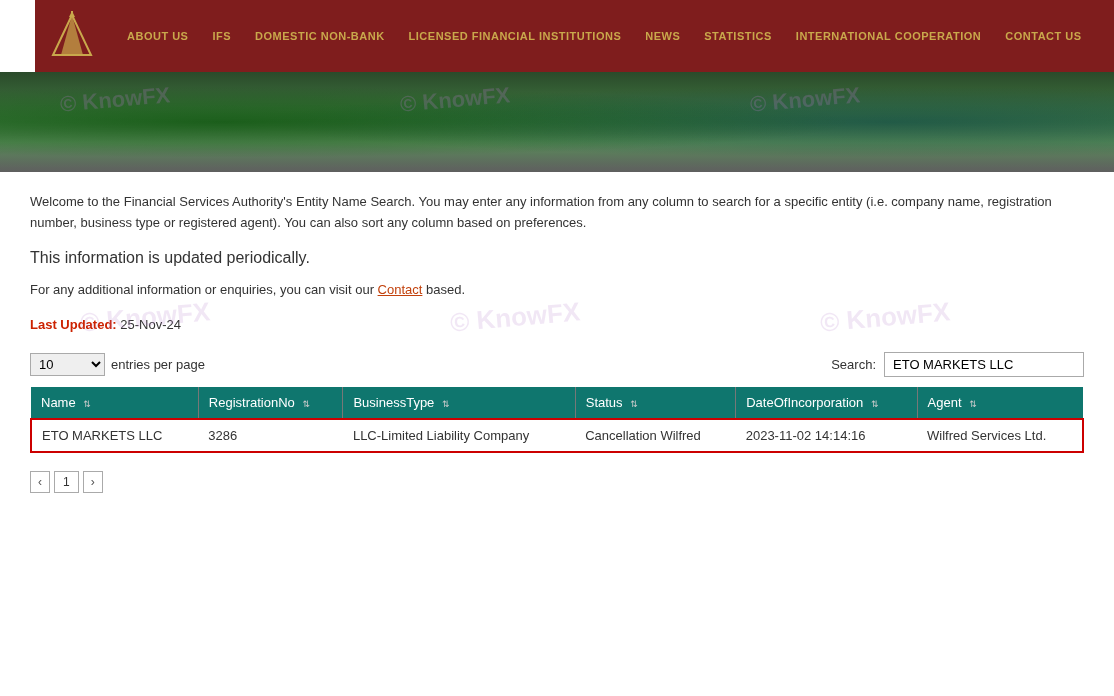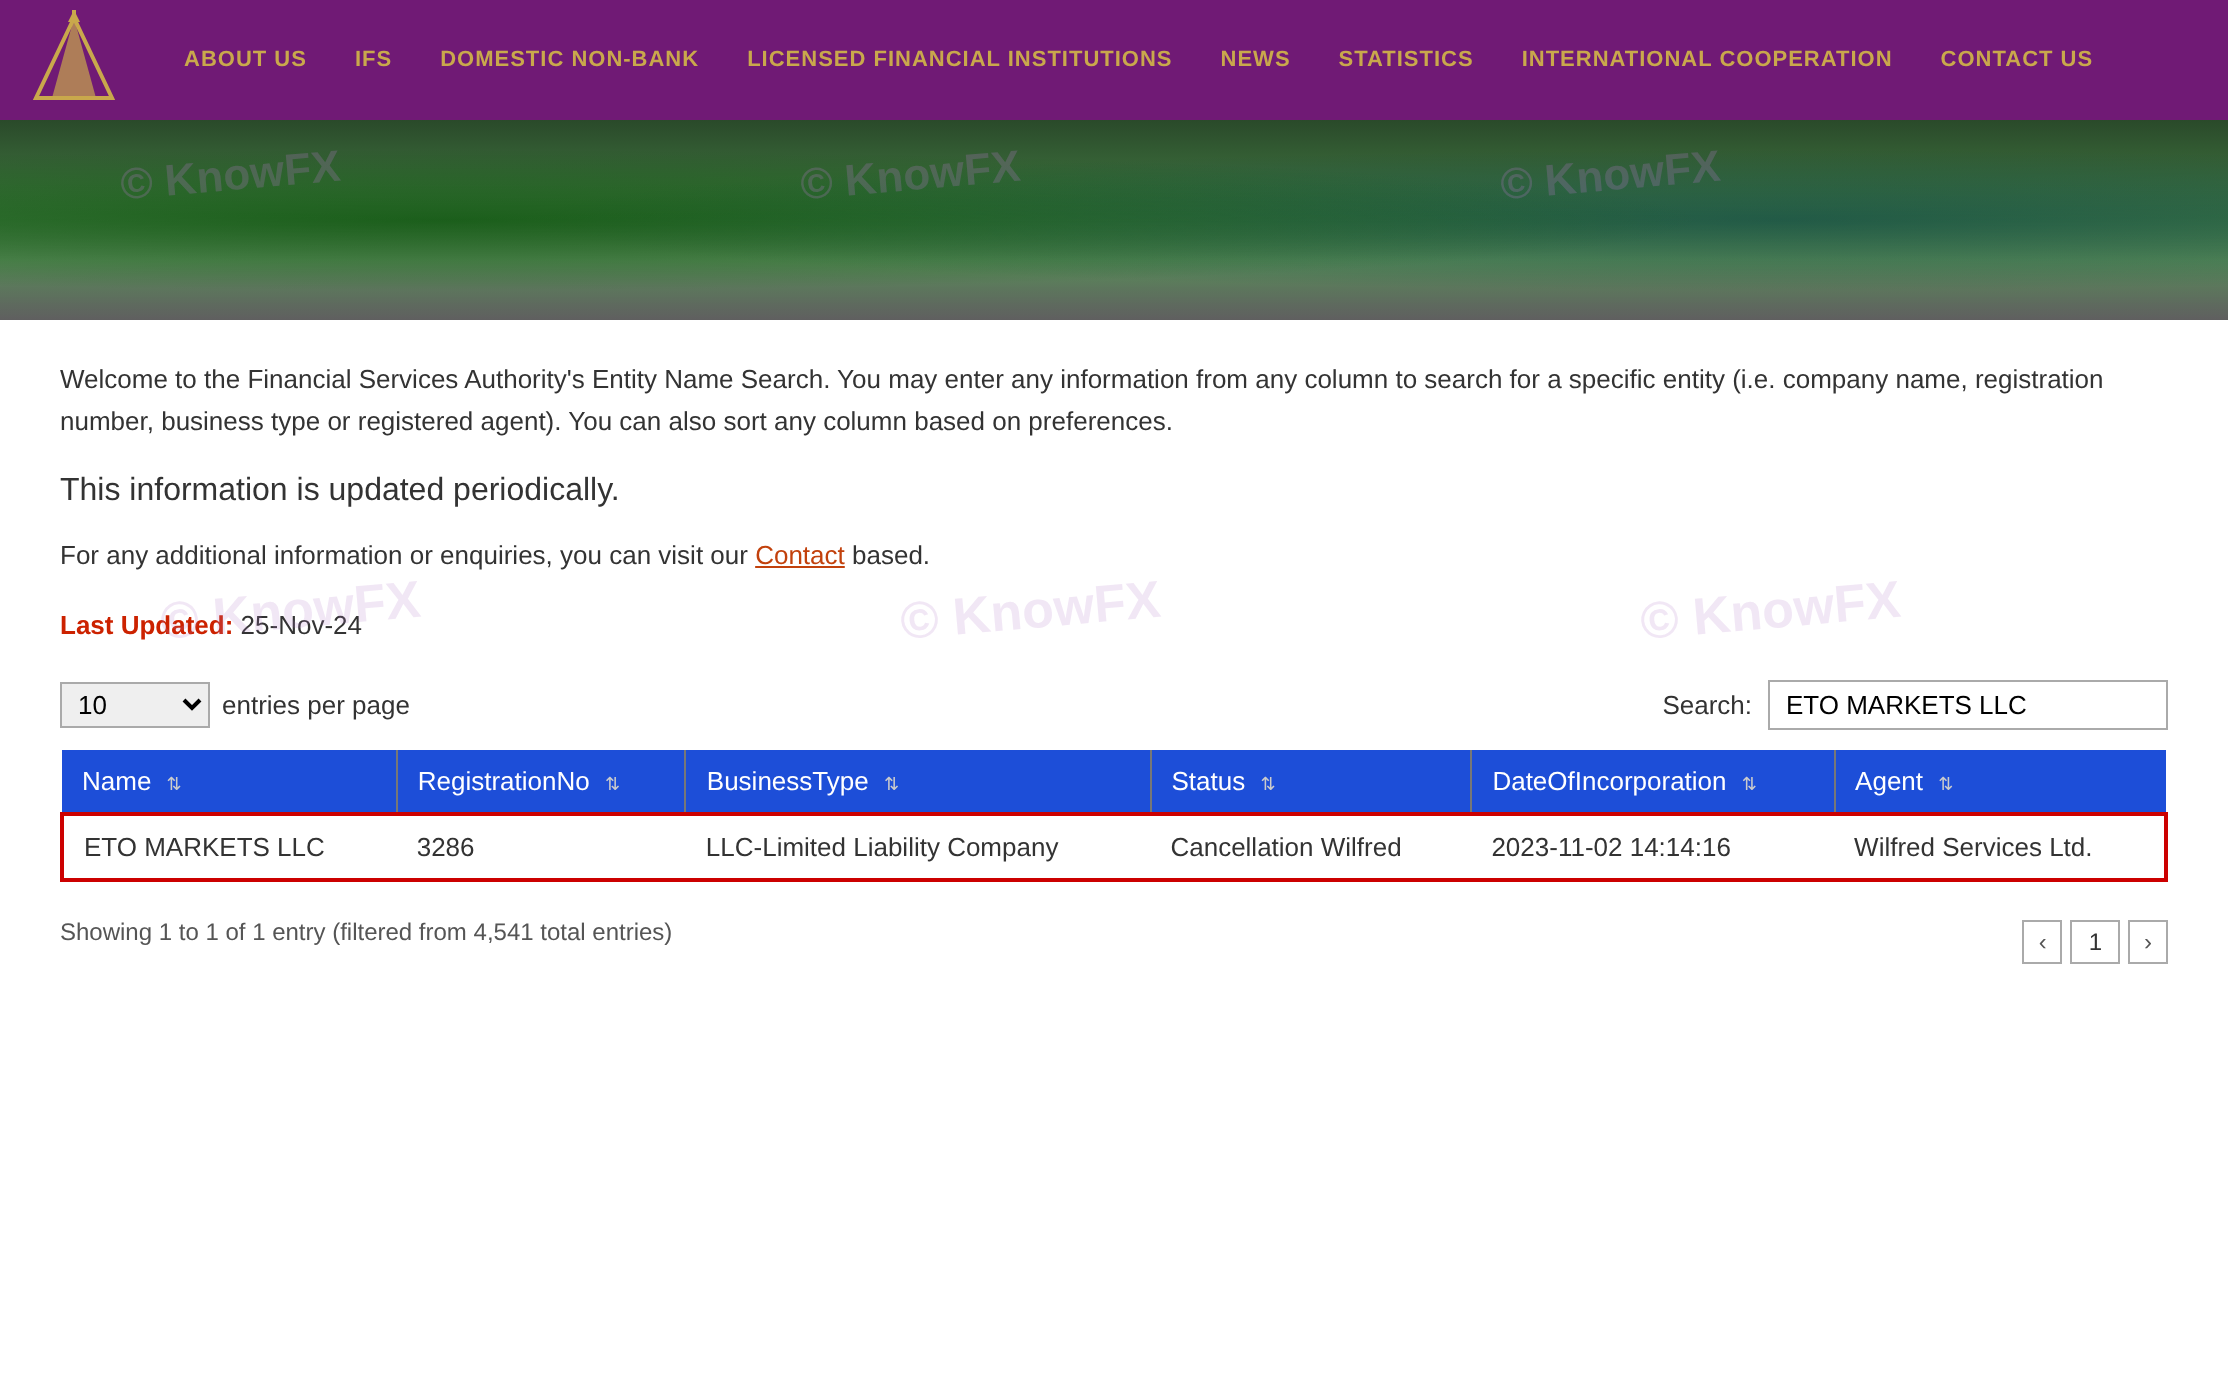--- a/index.html
+++ b/index.html
@@ -1,24 +1,25 @@
 <!DOCTYPE html>
 <html><head>
   <meta charset="utf-8">
   <style>
     * { margin: 0; padding: 0; box-sizing: border-box; }
     body { font-family: Arial, sans-serif; font-size: 13px; color: #333; background: #fff; width: 1114px; overflow-x: hidden; }
 
     
     nav {
-      background: #701a75;
-      display: flex;
-      align-items: center;
-      height: 60px;
+      background: #7f1d1d;
+      display: flex;
+      align-items: center;
+      height: 72px;
       padding: 0 10px;
+      margin-left: 35px;
     }
     .nav-logo {
       width: 60px;
       height: 50px;
       margin-right: 10px;
       flex-shrink: 0;
     }
     .nav-links {
       display: flex;
       align-items: center;
@@ -148,21 +149,21 @@
       width: 200px;
     }
 
     
     table {
       width: 100%;
       border-collapse: collapse;
       font-size: 13px;
     }
     thead tr {
-      background: #1d4ed8;
+      background: #0f766e;
       color: #fff;
     }
     thead th {
       padding: 8px 10px;
       text-align: left;
       font-weight: normal;
       border-right: 1px solid #777;
       white-space: nowrap;
     }
     thead th:last-child { border-right: none; }
@@ -311,21 +312,20 @@
           <td>3286</td>
           <td>LLC-Limited Liability Company</td>
           <td>Cancellation Wilfred</td>
           <td>2023-11-02 14:14:16</td>
           <td>Wilfred Services Ltd.</td>
         </tr>
       </tbody>
   </table>
 
   <div class="bottom-row">
-    <span class="showing-text">Showing 1 to 1 of 1 entry (filtered from 4,541 total entries)</span>
     <div class="pagination">
       <button class="page-arrow">‹</button>
       <button class="page-btn active">1</button>
       <button class="page-arrow">›</button>
     </div>
   </div>
 
 </div>
 
 </body></html>

